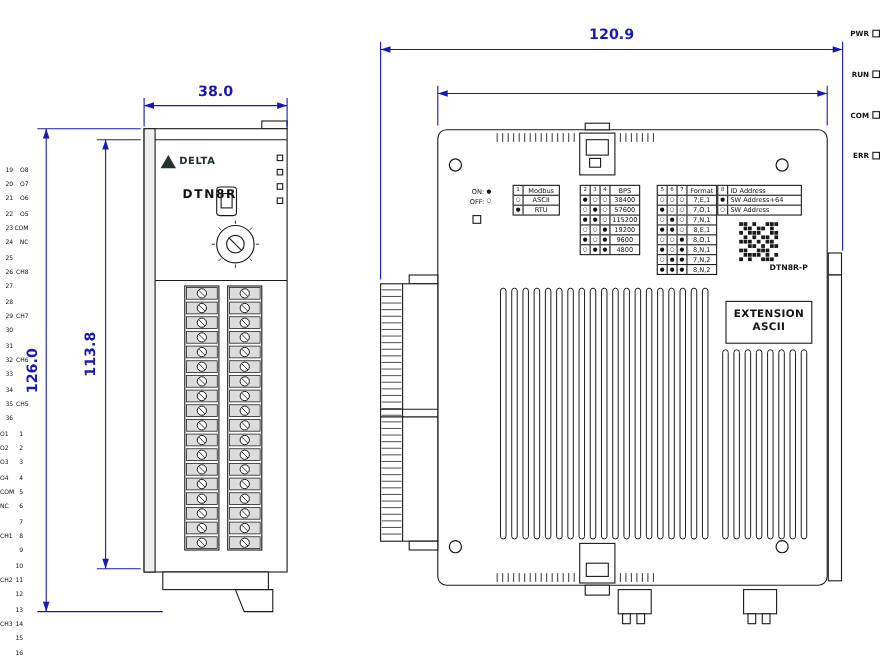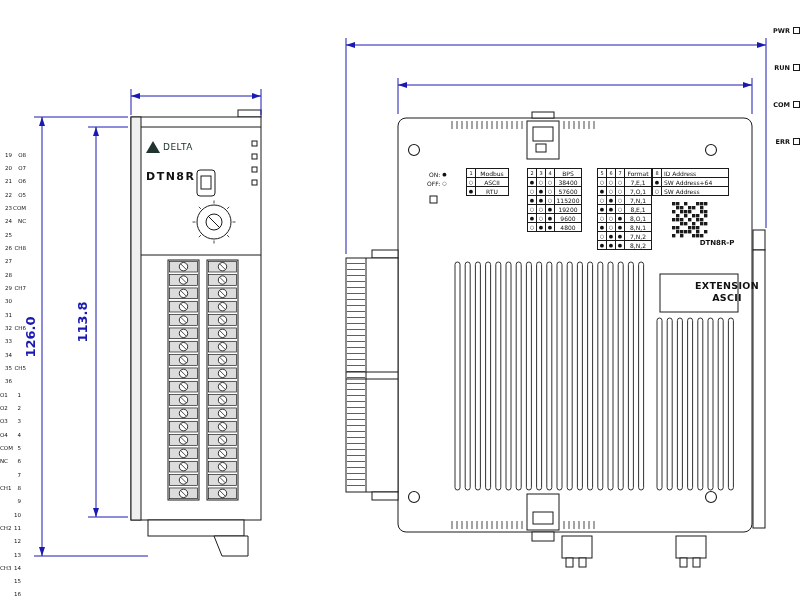--- a/index.html
+++ b/index.html
@@ -9,22 +9,22 @@
   .ln{fill:none;stroke:var(--ink);stroke-width:1;}
   .lnf{fill:#fff;stroke:var(--ink);stroke-width:1;}
   .gray{fill:#efefef;stroke:var(--ink);stroke-width:1;}
   .dimln{stroke:var(--dim);stroke-width:1;fill:none;}
   .dimarr{fill:var(--dim);stroke:none;}
   .scr{fill:#fff;stroke:var(--ink);stroke-width:1.1;}
   .dim-text{position:absolute;color:var(--dim);font-weight:bold;font-size:13px;text-align:center;}
   .vert{transform:rotate(-90deg);}
   .logo{position:absolute;display:flex;align-items:center;gap:3px;}
   .tri{width:0;height:0;border-left:7px solid transparent;border-right:7px solid transparent;border-bottom:12px solid #20332e;}
-  .brand{font-size:9px;font-weight:normal;letter-spacing:0.5px;color:#20332e;}
-  .model{position:absolute;font-size:11px;font-weight:bold;letter-spacing:1.5px;color:#111;}
+  .brand{font-size:9px;font-weight:bold;letter-spacing:0.5px;color:#20332e;}
+  .model{position:absolute;font-size:11px;font-weight:bold;letter-spacing:1.5px;color:#111;margin-left:20px;}
   [data-repeat]{display:contents;}
   .led-col{position:absolute;left:226px;top:137px;width:33px;}
   .led-row{display:flex;align-items:center;justify-content:flex-end;height:13px;gap:3px;margin-top:24px;}
   .led-label{font-size:6.5px;font-weight:bold;}
   .led-box{width:5px;height:5px;border:1px solid var(--ink);background:#fff;flex:0 0 auto;}
   .tcol{position:absolute;top:260px;}
   .trow{height:13.333px;display:flex;align-items:center;font-size:5.5px;color:#111;}
   .tcol-left{left:142px;width:27px;}
   .tcol-left .tnum{width:12px;text-align:right;}
   .tcol-left .tlab{width:14px;text-align:right;}
@@ -37,21 +37,21 @@
   .tbl .cell{display:flex;align-items:center;justify-content:center;border-right:1px solid var(--ink);overflow:hidden;}
   .tbl .cell:last-child{border-right:none;}
   .tbl .sw{width:8px;flex:0 0 auto;font-size:5px;}
   .tbl-modbus .lbl{width:32px;}
   .tbl-bps .lbl{width:26px;}
   .tbl-format .lbl{width:26px;}
   .tbl-id .lbl{width:64px;justify-content:flex-start;padding-left:2px;}
   .legend{position:absolute;left:427px;top:170px;font-size:6px;line-height:9px;}
   .legend .lrow{display:flex;align-items:center;gap:2px;justify-content:flex-end;}
   .ext-label{position:absolute;left:660px;top:280px;width:78px;text-align:center;
-             font-weight:bold;font-size:9.5px;line-height:12px;letter-spacing:0.3px;margin-left:28px;}
+             font-weight:bold;font-size:9.5px;line-height:12px;letter-spacing:0.3px;}
   .model-p{position:absolute;left:686px;top:239px;width:62px;text-align:center;font-size:7px;font-weight:bold;}
 </style>
 </head>
 <body>
 
 <div class="canvas">
 
   <svg width="800" height="600" viewBox="0 0 800 600">
 
     <g>
@@ -445,22 +445,24 @@
       <polygon class="dimarr" points="766,45 757,42 757,48"></polygon>
 
       <line class="dimln" x1="398" y1="114" x2="398" y2="78"></line>
       <line class="dimln" x1="752" y1="114" x2="752" y2="78"></line>
       <line class="dimln" x1="398" y1="85" x2="752" y2="85"></line>
       <polygon class="dimarr" points="398,85 407,82 407,88"></polygon>
       <polygon class="dimarr" points="752,85 743,82 743,88"></polygon>
     </g>
   </svg>
 
+  <div class="dim-text" style="left:131px;top:76px;width:130px;">38.0</div>
   <div class="dim-text vert" style="left:0px;top:330px;width:60px;height:14px;">126.0</div>
   <div class="dim-text vert" style="left:52px;top:315px;width:60px;height:14px;">113.8</div>
+  <div class="dim-text" style="left:456px;top:24px;width:200px;">120.9</div>
 
   <div class="logo" style="left:146px;top:141px;">
     <span class="tri"></span>
     <span class="brand">DELTA</span>
   </div>
   <div class="model" style="left:146px;top:170px;">DTN8R</div>
 
   <div class="led-col" data-repeat="front_view.leds">
     
   

